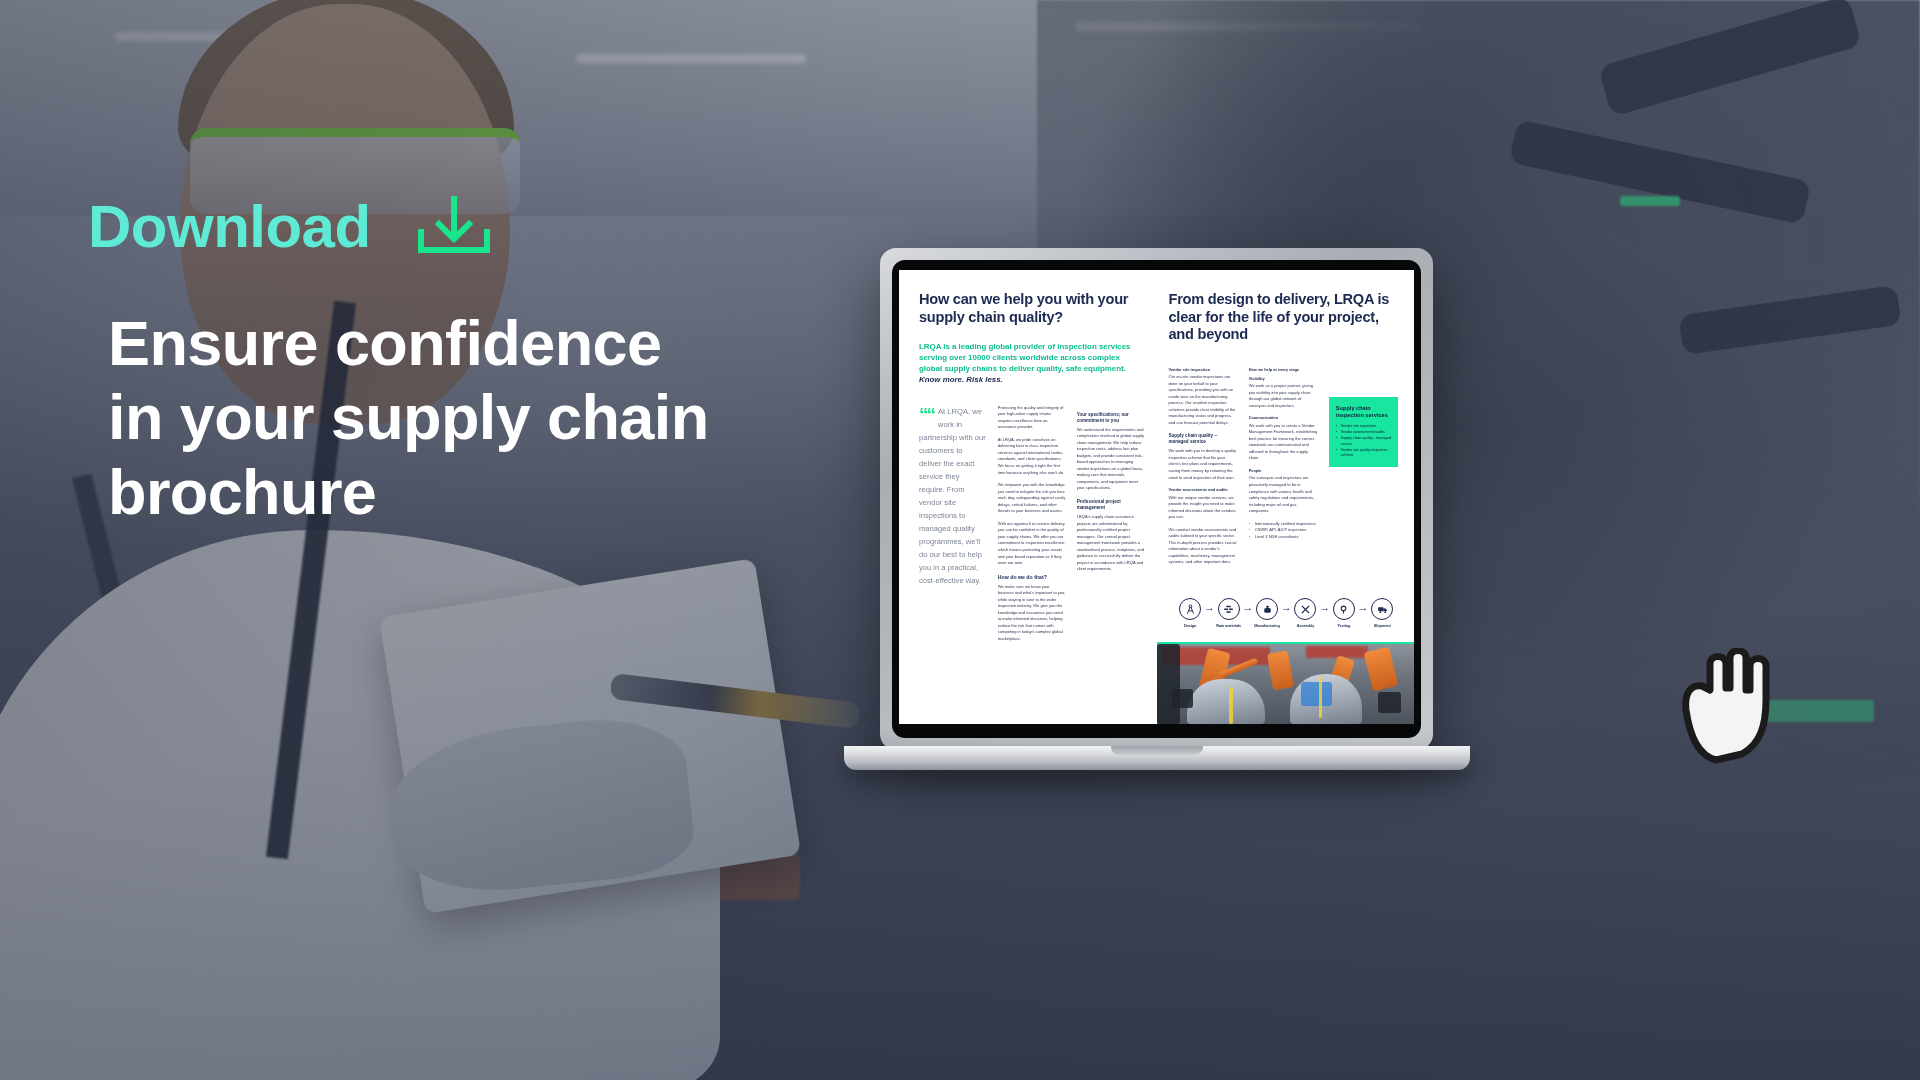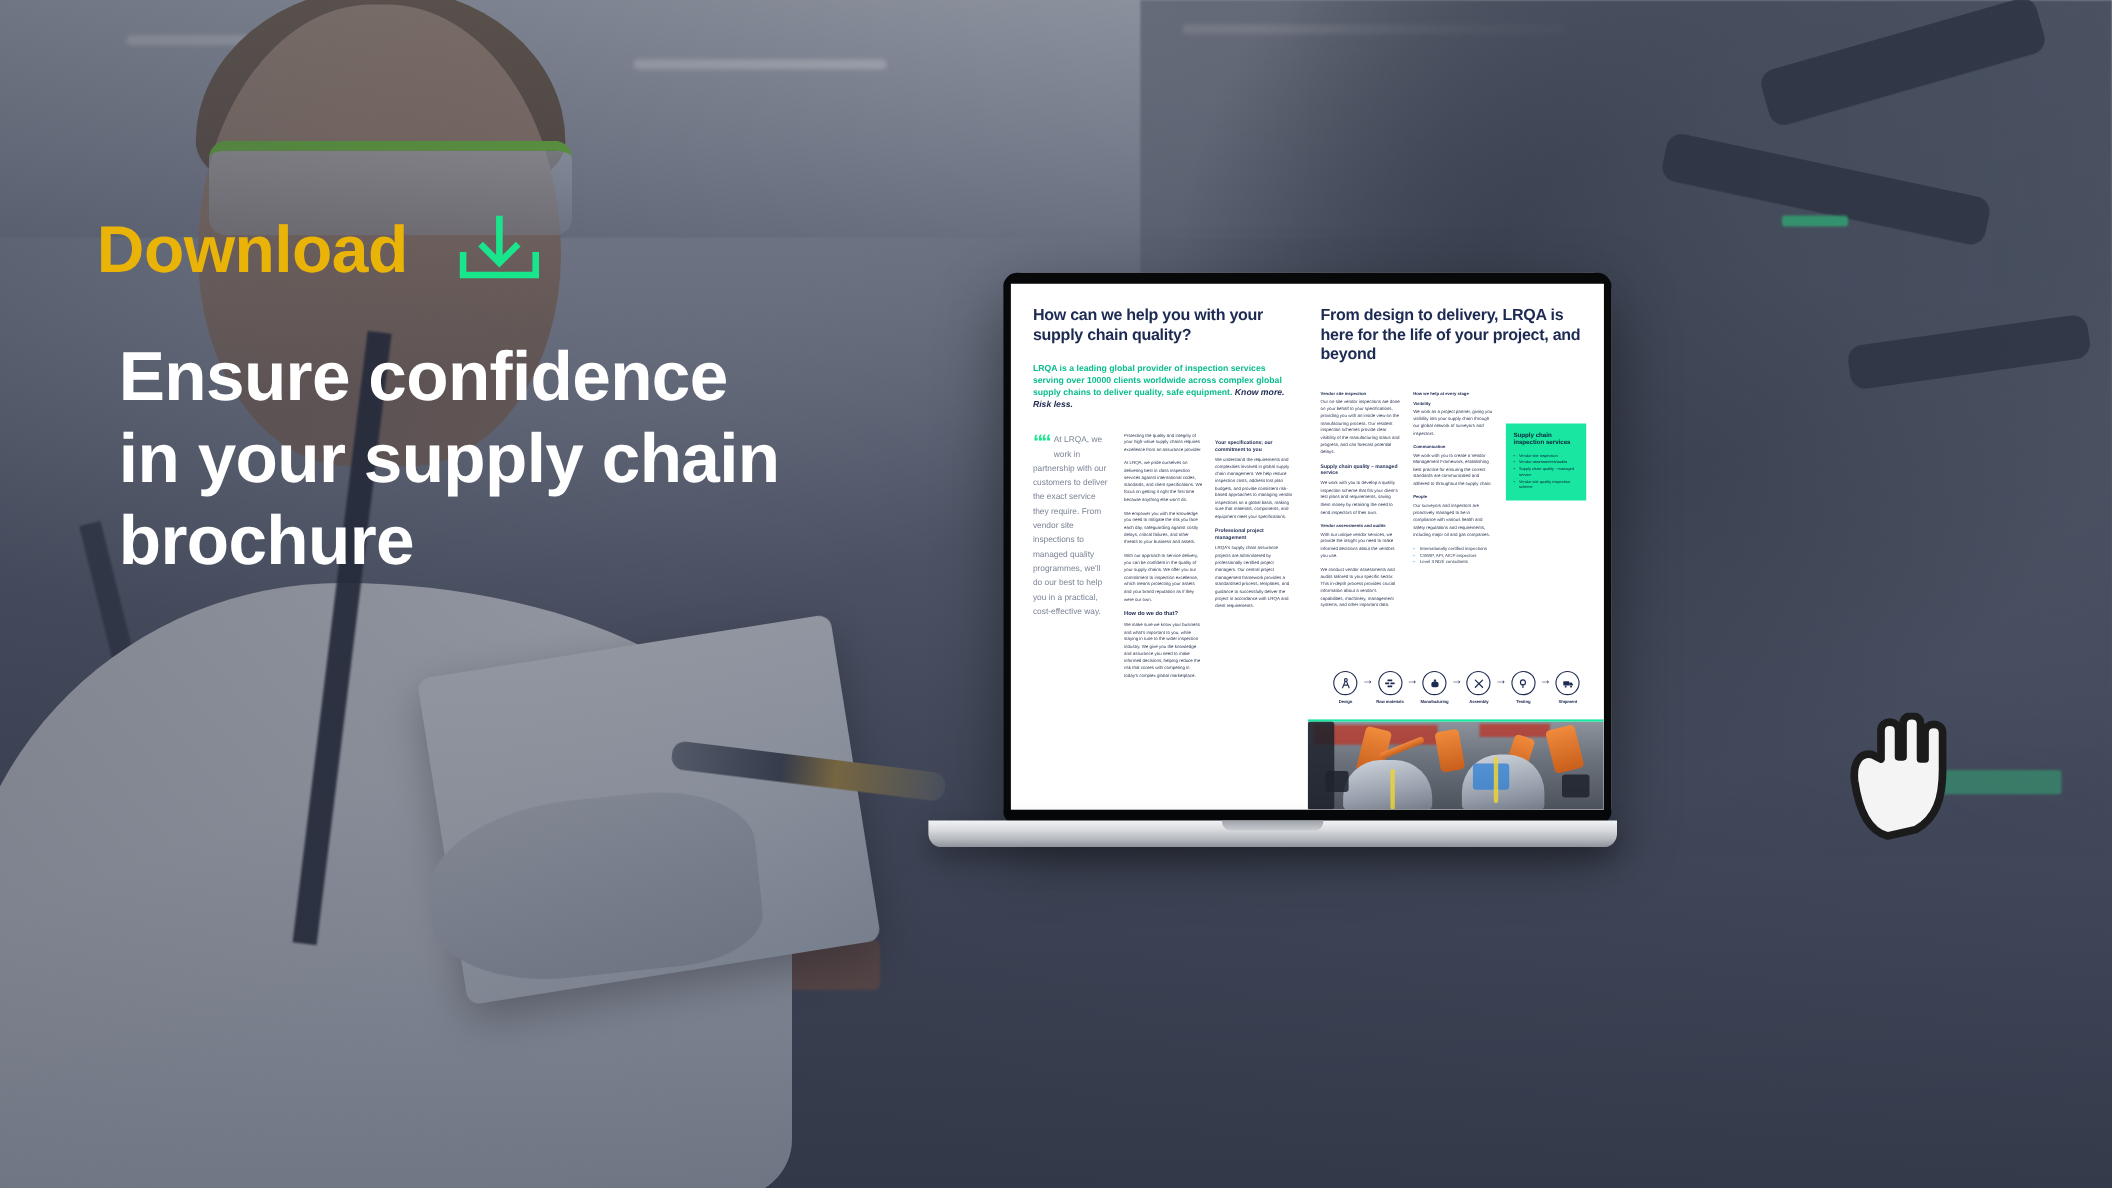--- a/index.html
+++ b/index.html
@@ -88,36 +88,35 @@
   }
   .bg-tint{
     position:absolute; inset:0;
     background:linear-gradient(100deg, rgba(47,53,68,.58) 0%, rgba(47,53,68,.42) 42%, rgba(52,58,74,.28) 100%);
   }
 
   
   #hero-copy{ position:absolute; left:88px; top:196px; width:740px; z-index:6; }
   #download-row{ display:flex; align-items:center; gap:44px; }
   #download-label{
-    font-size:60px; font-weight:bold; color:#eab308; letter-spacing:-.5px; line-height:1;
+    font-size:60px; font-weight:bold; color:#5eead4; letter-spacing:-.5px; line-height:1;
   }
   #download-icon svg{ display:block; }
   #hero-headline{
     margin-top:48px; color:#fff; font-weight:bold; font-size:63px; line-height:1.18;
     letter-spacing:-.6px; max-width:620px;margin-left:20px;
   }
 
   
   #laptop{ position:absolute; left:880px; top:248px; width:620px; height:560px; z-index:5; }
   #laptop-lid{
     position:absolute; left:0; top:0; width:553px; height:502px;
     background:linear-gradient(155deg,#d8dade,#a9adb4 30%,#c7cace);
-    border-radius:16px; padding:0;
+    border-radius:16px; padding:12px;
     box-shadow:0 24px 60px rgba(0,0,0,.42);
-    margin-left:32px;
   }
   #laptop-bezel{
     width:100%; height:100%; background:#07080a; border-radius:13px; padding:10px 7px 14px 7px;
   }
   #laptop-screen{
     width:100%; height:100%; background:#fff; overflow:hidden; position:relative;
     display:flex;
   }
   #laptop-base{
     position:absolute; left:-36px; top:498px; width:626px; height:24px;
@@ -266,21 +265,21 @@
             <div class="col">
               <div class="h-sm2">Your specifications; our commitment to you</div>
               <p class="body-sm">We understand the requirements and complexities involved in global supply chain management. We help reduce inspection costs, address lost plan budgets, and provide consistent risk-based approaches to managing vendor inspections on a global basis, making sure that materials, components, and equipment meet your specifications.</p>
               <div class="h-sm2">Professional project management</div>
               <p class="body-sm">LRQA's supply chain assurance projects are administered by professionally certified project managers. Our central project management framework provides a standardised process, templates, and guidance to successfully deliver the project in accordance with LRQA and client requirements.</p>
             </div>
           </div>
         </div>
 
         <div class="page" id="page-right">
-          <div class="pg-title">From design to delivery, LRQA is here for the life of your project, and beyond</div>
+          <div class="pg-title">From design to delivery, LRQA is clear for the life of your project, and beyond</div>
 
           <div class="cols">
             <div class="col">
               <div class="h-xs">Vendor site inspection</div>
               <p class="body-sm">Our on-site vendor inspections are done on your behalf to your specifications, providing you with an inside view on the manufacturing process. Our resident inspection schemes provide clear visibility of the manufacturing status and progress, and can forecast potential delays.</p>
               <div class="h-sm2">Supply chain quality – managed service</div>
               <p class="body-sm">We work with you to develop a quality inspection scheme that fits your client's test plans and requirements, saving them money by retaining the need to send inspectors of their own.</p>
               <div class="h-xs">Vendor assessments and audits</div>
               <p class="body-sm">With our unique vendor services, we provide the insight you need to make informed decisions about the vendors you use.</p>
               <p class="body-sm">We conduct vendor assessments and audits tailored to your specific sector. This in-depth process provides crucial information about a vendor's capabilities, machinery, management systems, and other important data.</p>

